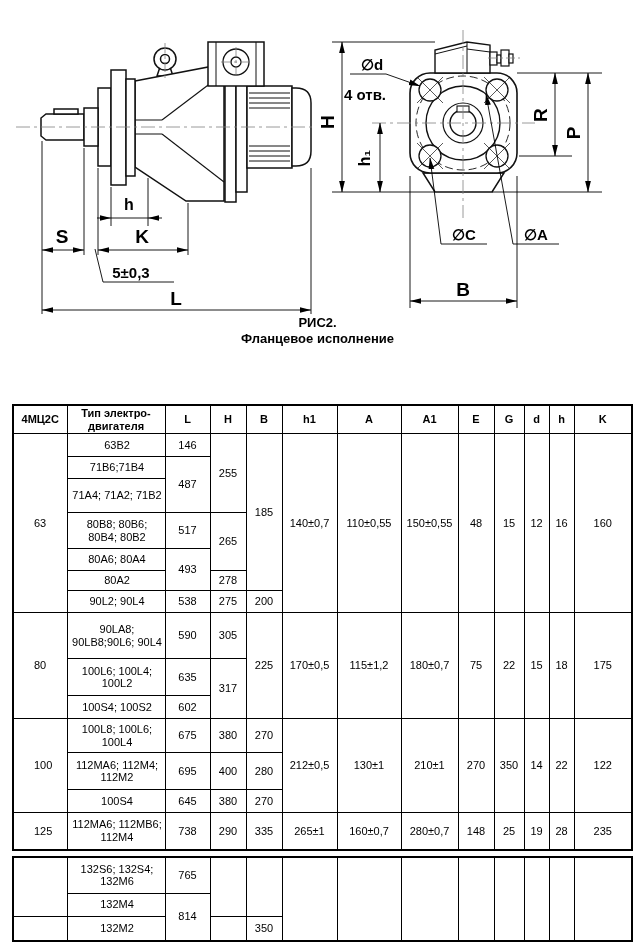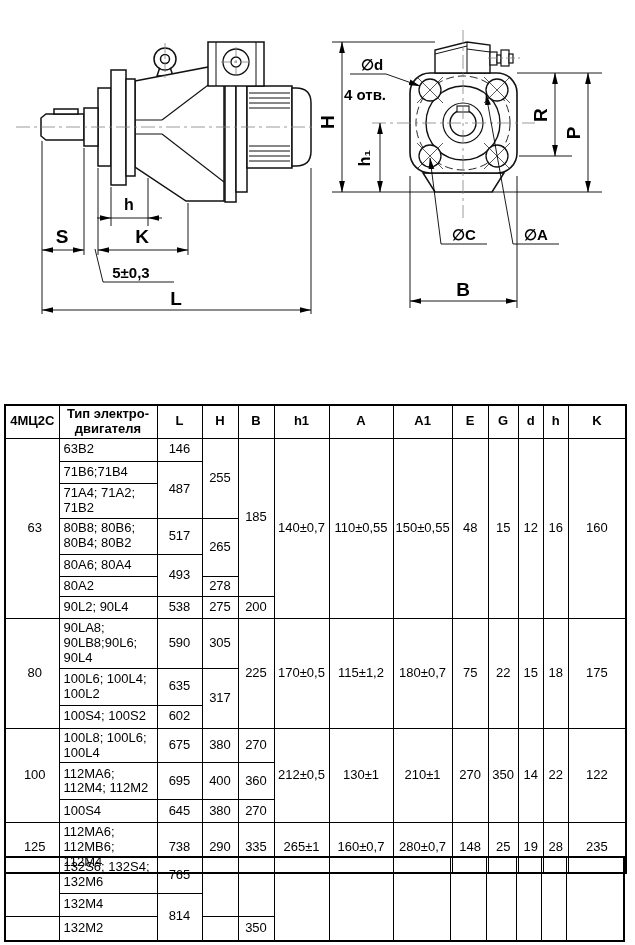--- a/index.html
+++ b/index.html
@@ -5,27 +5,27 @@
   html,body { margin:0; padding:0; background:#fff; }
   .page { position:relative; width:635px; height:945px; background:#fff; overflow:hidden;
           font-family:"Liberation Sans", sans-serif; color:#000; }
   svg.draw { position:absolute; }
   svg text { font-family:"Liberation Sans", sans-serif; fill:#000; }
   .dimL { font-size:19px; font-weight:bold; }
   .dimM { font-size:16px; font-weight:bold; }
   .dimS { font-size:15px; font-weight:bold; }
   .caption { position:absolute; top:315px; left:0; width:635px; text-align:center;
              font-weight:bold; font-size:13px; line-height:16px; }
-  table.spec { position:absolute; left:4px; border-collapse:collapse; table-layout:fixed;
-               font-size:13px; line-height:1.15; border:2px solid #000; }
+  table.spec { position:absolute; left:12px; border-collapse:collapse; table-layout:fixed;
+               font-size:11px; line-height:1.15; border:2px solid #000; }
   table.spec td { border:1px solid #000; overflow:hidden; vertical-align:middle; }
   td.th  { font-weight:bold; text-align:center; padding:1px; }
   td.num { text-align:center; padding:1px 2px; }
-  td.motor { text-align:left; padding:2px 2px 2px 4px; }
-  td.sizec { text-align:center; padding-left:6px; }
+  td.motor { text-align:center; padding:2px 2px 2px 4px; }
+  td.sizec { text-align:left; padding-left:20px; }
 </style>
 </head>
 <body>
 
 <div class="page">
 
   <svg class="draw" style="left:0;top:0" width="320" height="320" viewBox="0 0 320 320">
     <defs>
       <marker id="arL" viewBox="0 0 12 8" refX="11.5" refY="4" markerWidth="13" markerHeight="9" orient="auto-start-reverse">
           <path d="M0,1 L12,4 L0,7 Z" fill="#000"></path>
@@ -192,20 +192,24 @@
     <text class="dimS" x="24" y="100">4 отв.</text>
     <text class="dimL" x="14" y="122" text-anchor="middle" transform="rotate(-90 14 122)">H</text>
     <text class="dimM" x="50" y="158" text-anchor="middle" transform="rotate(-90 50 158)">h₁</text>
     <text class="dimL" x="227" y="115" text-anchor="middle" transform="rotate(-90 227 115)">R</text>
     <text class="dimL" x="260" y="133" text-anchor="middle" transform="rotate(-90 260 133)">P</text>
     <text class="dimS" x="144" y="240" text-anchor="middle">∅C</text>
     <text class="dimS" x="216" y="240" text-anchor="middle">∅A</text>
     <text class="dimL" x="143" y="296" text-anchor="middle">B</text>
   </svg>
 
+  <div class="caption">
+    <div>РИС2.</div>
+    <div>Фланцевое исполнение</div>
+  </div>
 
   <table class="spec" style="top:404px">
     <colgroup>
       <col style="width:54px">
         <col style="width:98px">
         <col style="width:45px">
         <col style="width:36px">
       <col style="width:36px">
         <col style="width:55px">
         <col style="width:64px">
@@ -312,21 +316,21 @@
       <td class="num" rowspan="3">270</td>
       <td class="num" rowspan="3">350</td>
       <td class="num" rowspan="3">14</td>
       <td class="num" rowspan="3">22</td>
       <td class="num" rowspan="3">122</td>
     </tr>
     <tr style="height:37px">
       <td class="motor">112МА6; 112М4; 112М2</td>
       <td class="num">695</td>
       <td class="num">400</td>
-      <td class="num">360</td>
+      <td class="num">280</td>
     </tr>
     <tr style="height:23px">
       <td class="motor">100S4</td>
       <td class="num">645</td>
       <td class="num">380</td>
       <td class="num">270</td>
     </tr>
 
     <tr style="height:37px">
       <td class="sizec">125</td>

